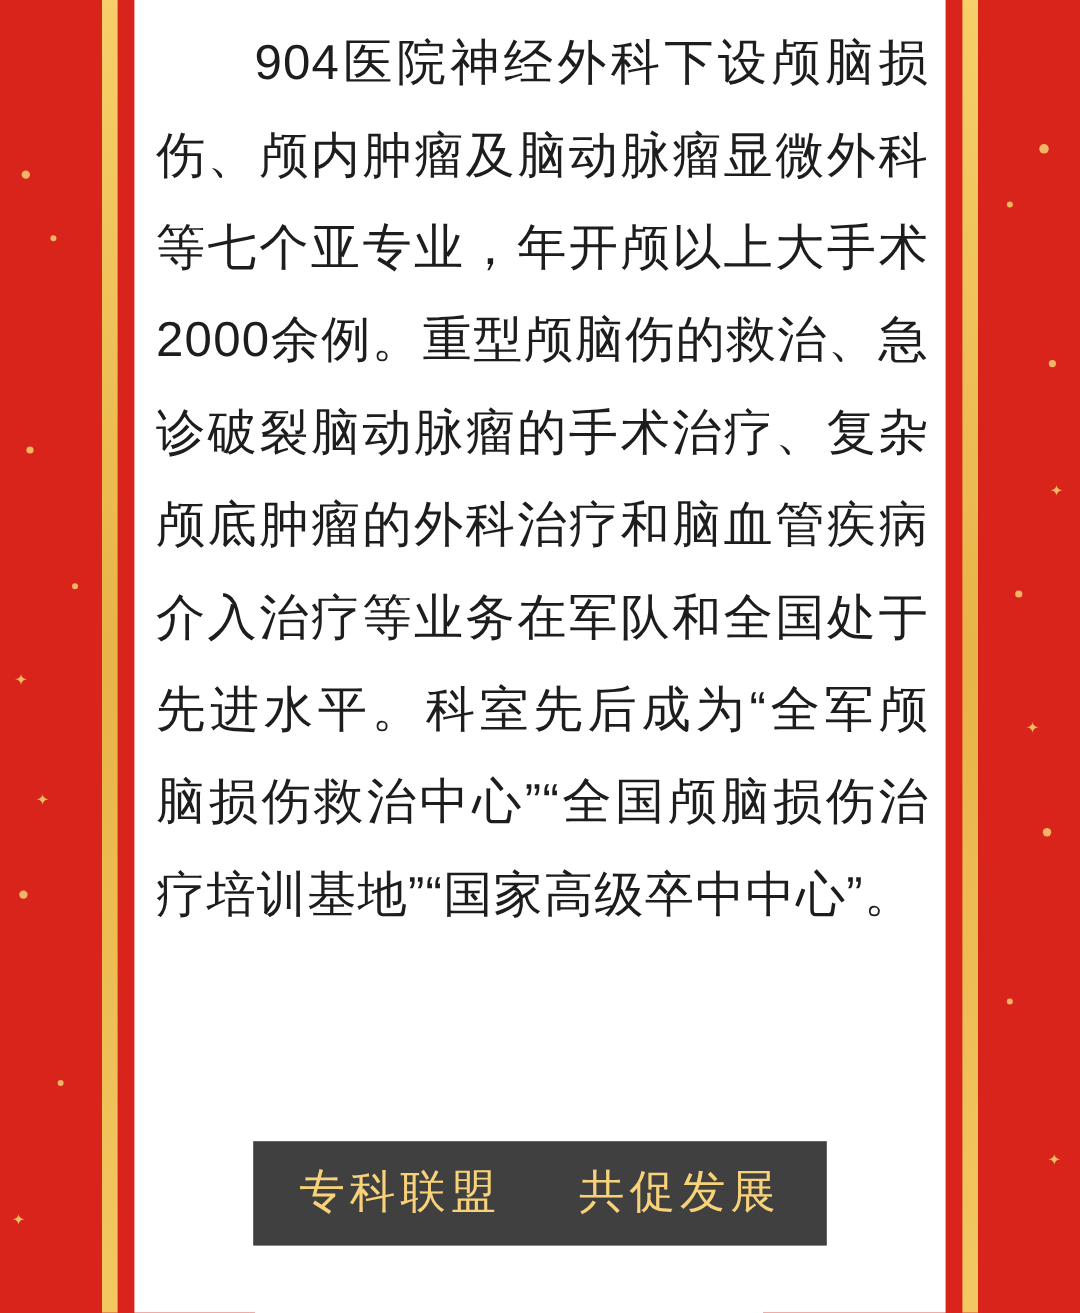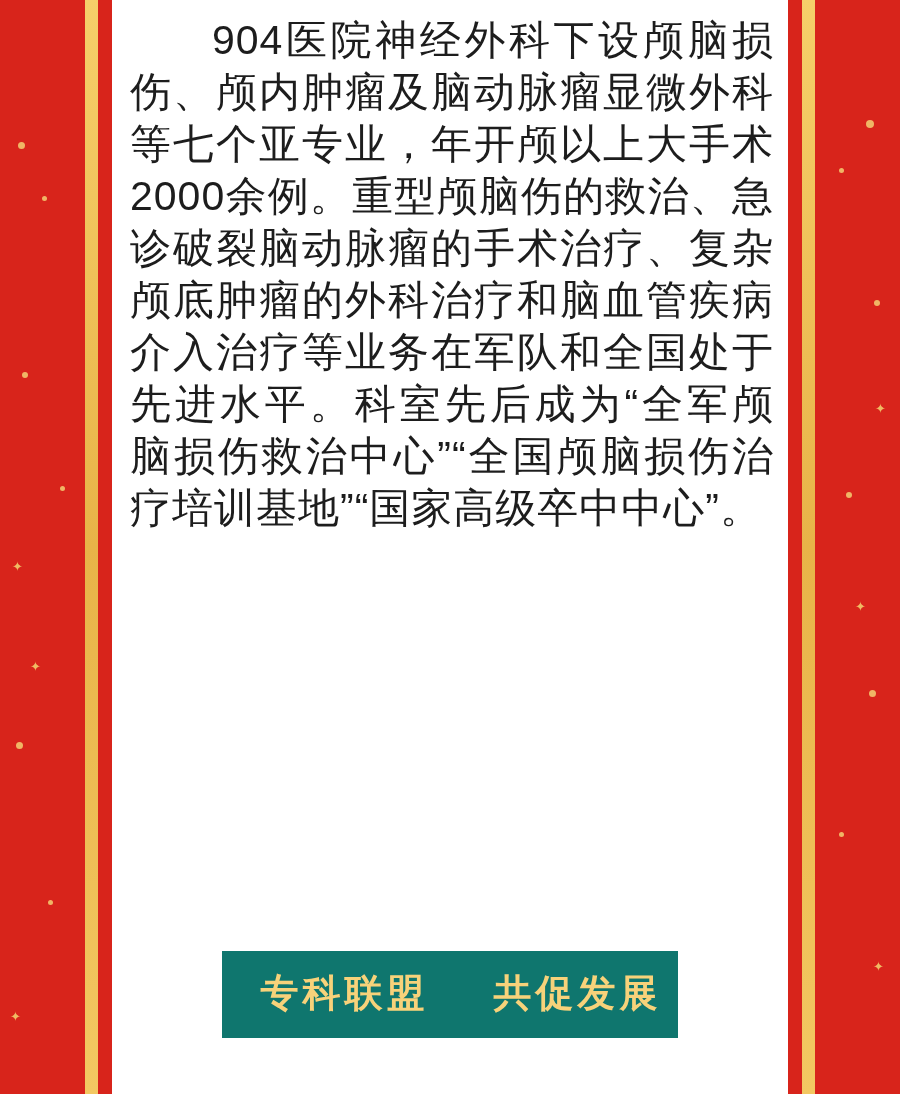--- a/index.html
+++ b/index.html
@@ -59,45 +59,45 @@
     left: 0;
     right: 0;
     top: 14px;
     padding: 0 14px 0 18px;
     box-sizing: border-box;
   }
   .article p {
     margin: 0;
     color: #1d1d1d;
     font-size: 41px;
-    line-height: 52px;
+    line-height: 77px;
     letter-spacing: 1px;
     text-align: justify;
     text-align-last: left;
     text-indent: 82px;
     font-family: "Liberation Sans", sans-serif;
   }
 
   
   .slogan-wrap {
     position: absolute;
     left: 0;
     right: 0;
     bottom: 56px;
     display: flex;
     justify-content: center;
   }
   .slogan {
     position: relative;
-    background: #0f766e;
+    background: #404040;
     color: #f7d27a;
     font-size: 38px;
-    font-weight: bold;
+    font-weight: normal;
     letter-spacing: 4px;
-    padding: 17px 16px 19px 38px;
+    padding: 17px 38px 19px 38px;
     white-space: nowrap;
     font-family: "Liberation Sans", sans-serif;
   }
   .slogan .gap { display: inline-block; width: 36px; }
 
   
   .corner {
     position: absolute;
     width: 42px;
     height: 42px;

